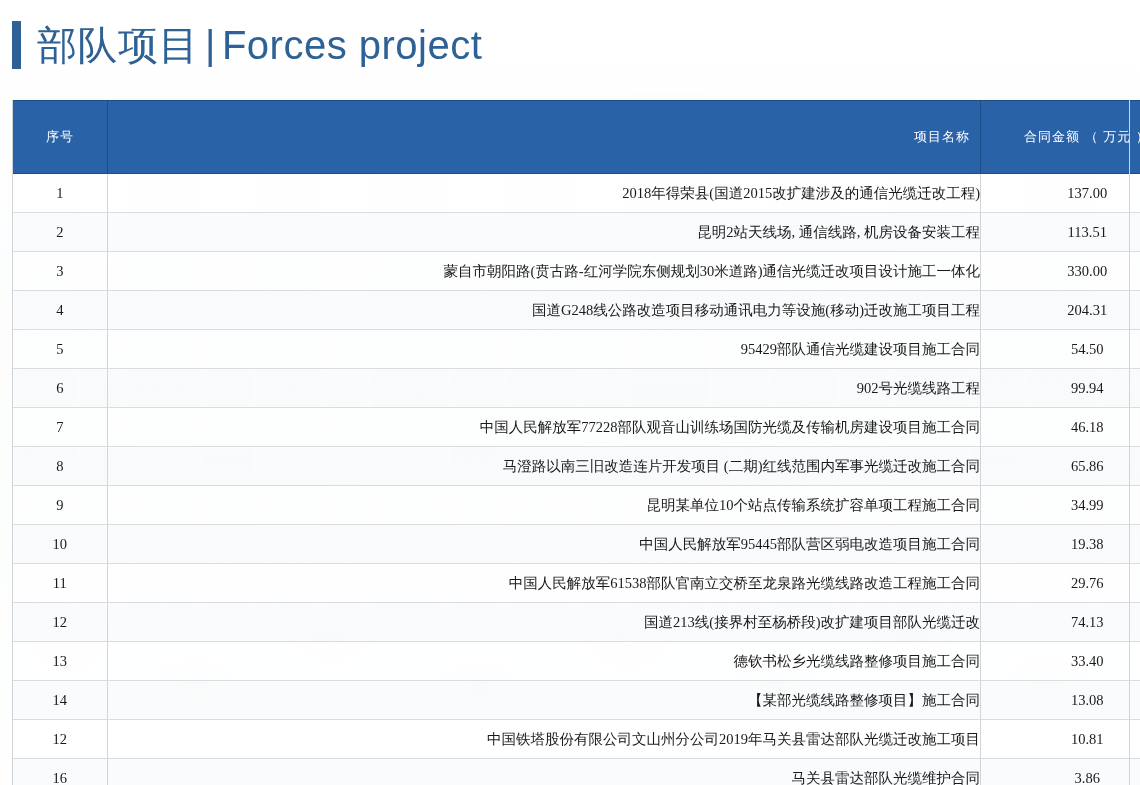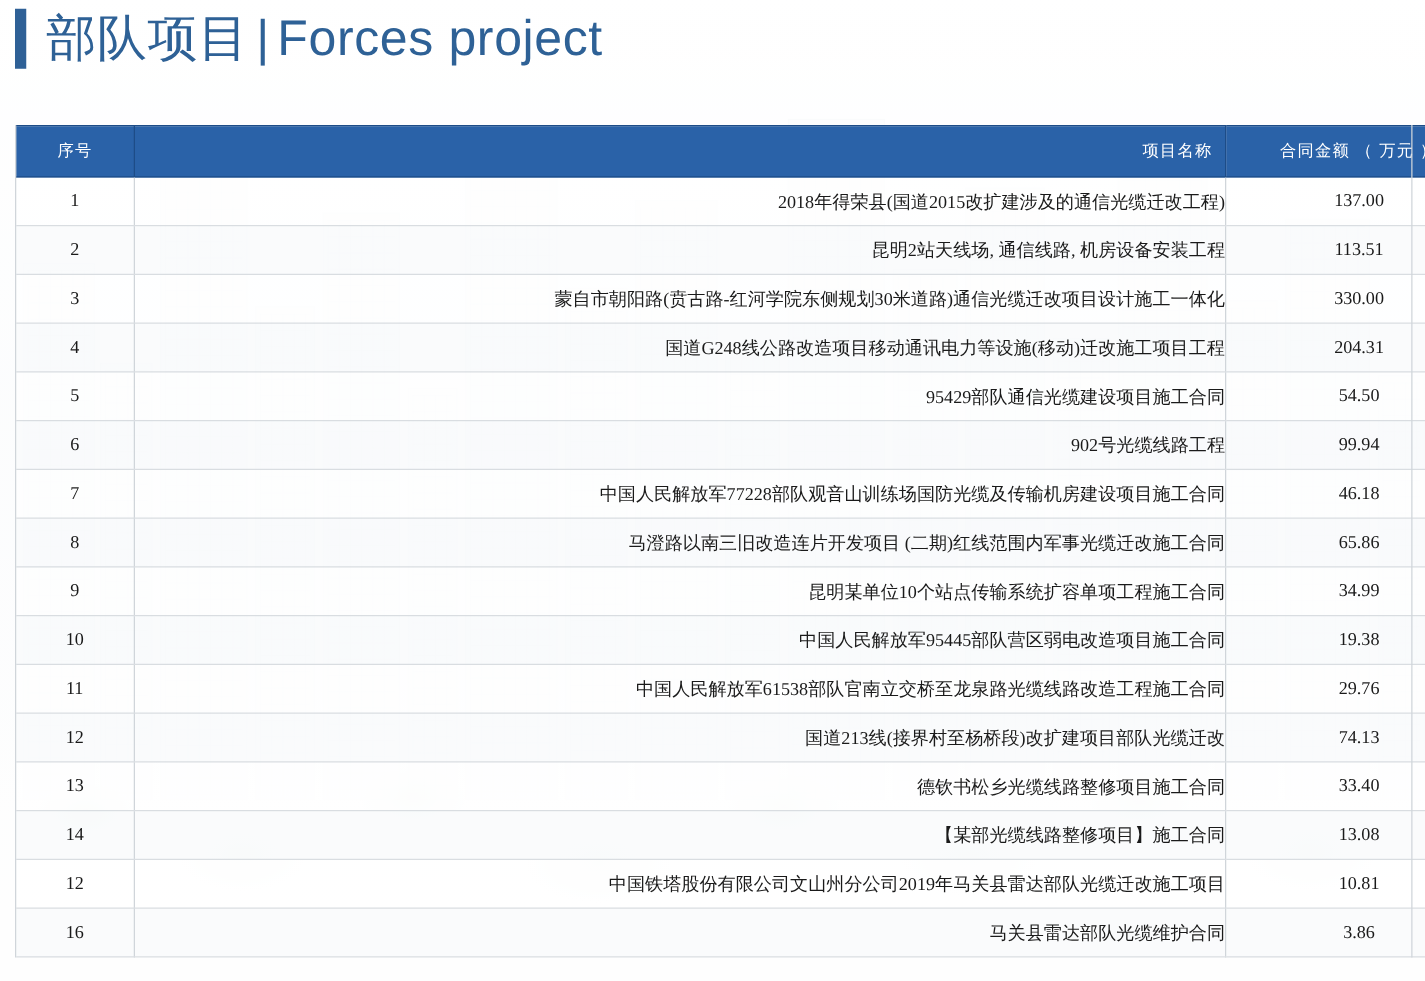--- a/index.html
+++ b/index.html
@@ -75,21 +75,21 @@
     z-index: 2;
     width: 1140px;
     height: 785px;
     box-sizing: border-box;
   }
 
   
   .title-block {
     position: absolute;
     left: 12px;
-    top: 2px;
+    top: 16px;
     display: flex;
     align-items: center;
     height: 58px;
   }
   .title-bar {
     width: 9px;
     height: 48px;
     background: #2E6096;
     margin-right: 16px;
     flex: none;
@@ -120,21 +120,21 @@
     table-layout: fixed;
     background: rgba(255,255,255,.30);
   }
   table.project-table th {
     background: #2A62A8;
     color: #ffffff;
     font-family: "Liberation Sans", "DejaVu Sans", sans-serif;
     font-size: 13px;
     font-weight: normal;
     height: 40px;
-    padding: 0 10px;
+    padding: 16px 10px;
     border: 1px solid #1d4c87;
     letter-spacing: 1px;
   }
   th.c-no     { width: 74px;  text-align: center; }
   th.c-name   { width: 852px; text-align: right; }
   th.c-amount { width: 192px; text-align: center; }
 
   table.project-table td {
     height: 38px;
     font-size: 14.5px;

